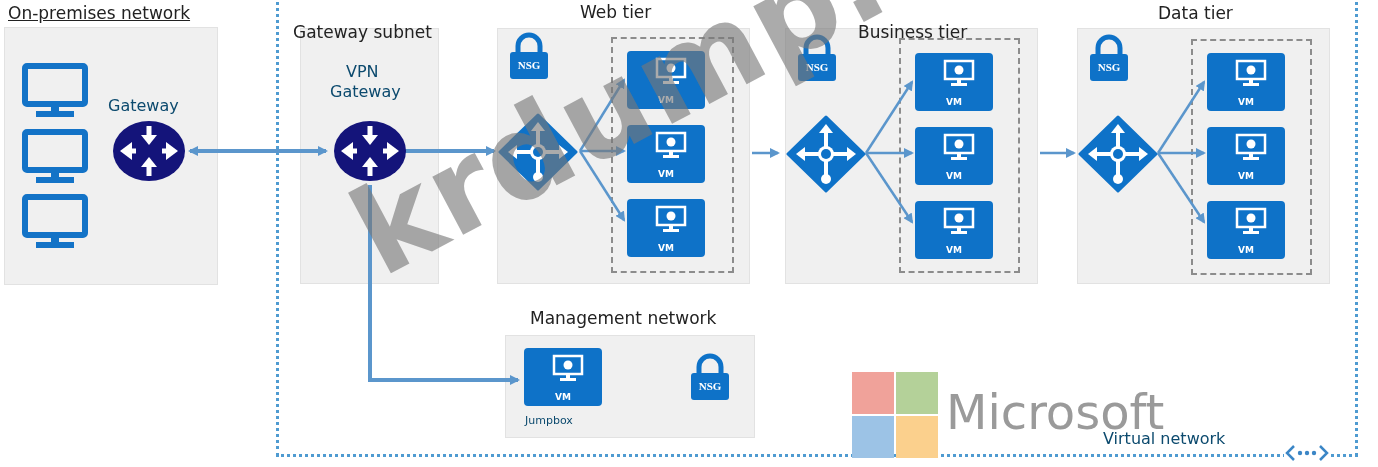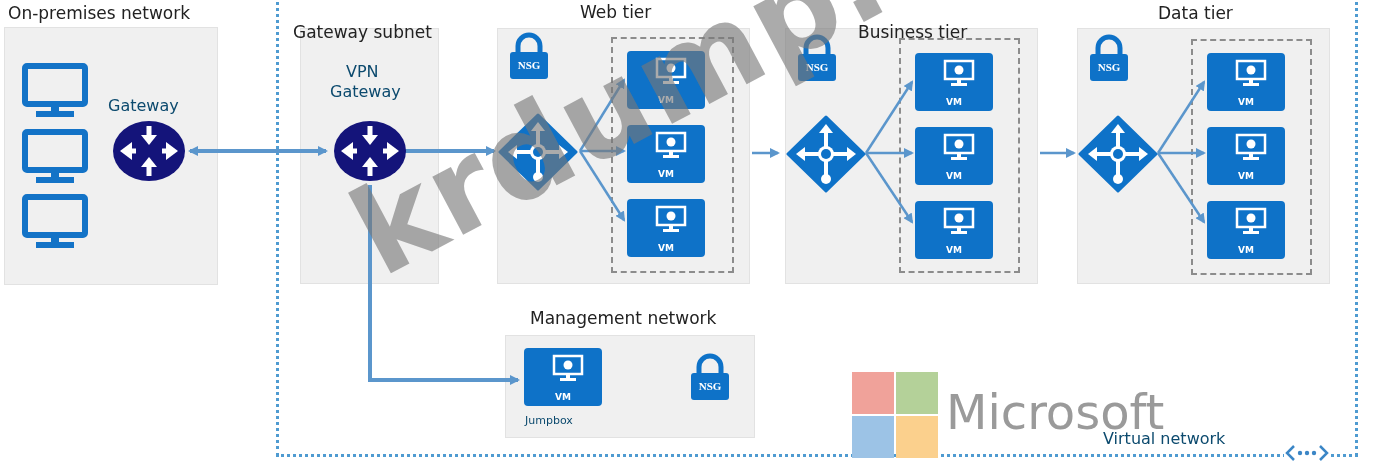--- a/index.html
+++ b/index.html
@@ -34,21 +34,21 @@
 
 <div class="vnet-border"></div>
 
 <div class="panel" style="left:4px;top:27px;width:214px;height:258px;"></div>
 <div class="panel" style="left:300px;top:28px;width:139px;height:256px;"></div>
 <div class="panel" style="left:497px;top:28px;width:253px;height:256px;"></div>
 <div class="panel" style="left:785px;top:28px;width:253px;height:256px;"></div>
 <div class="panel" style="left:1077px;top:28px;width:253px;height:256px;"></div>
 <div class="panel" style="left:505px;top:335px;width:250px;height:103px;"></div>
 
-<div class="title" style="left:8px;top:3px;">On-premises network</div>
+<div class="title" style="left:8px;top:3px;text-decoration:underline;">On-premises network</div>
 <div class="title" style="left:293px;top:22px;">Gateway subnet</div>
 <div class="title" style="left:580px;top:2px;">Web tier</div>
 <div class="title" style="left:858px;top:16px;margin-top:6px;">Business tier</div>
 <div class="title" style="left:1158px;top:3px;">Data tier</div>
 <div class="title" style="left:530px;top:308px;">Management network</div>
 
 <div class="dashed" style="left:611px;top:37px;width:123px;height:236px;"></div>
 <div class="dashed" style="left:899px;top:38px;width:121px;height:235px;"></div>
 <div class="dashed" style="left:1191px;top:39px;width:121px;height:236px;"></div>
 

